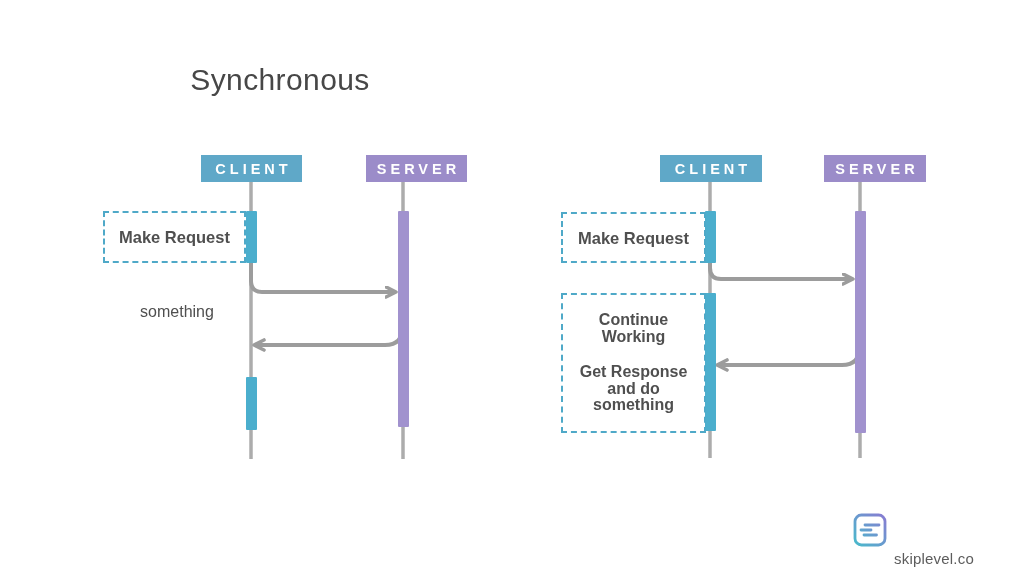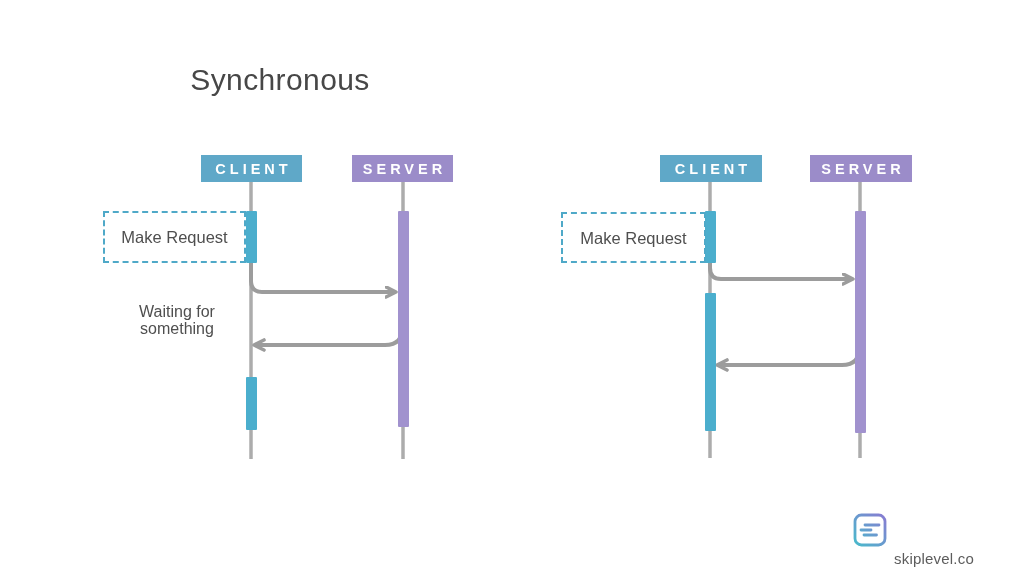--- a/index.html
+++ b/index.html
@@ -16,28 +16,28 @@
     width:400px;text-align:center;font-size:30px;font-weight:500;
     letter-spacing:0.4px;color:var(--title-text);
   }
   .svg-layer{position:absolute;left:0;top:0;z-index:1;}
   .header-box{
     height:27px;display:flex;align-items:center;justify-content:center;
     color:#fff;font-size:14.5px;font-weight:600;letter-spacing:4px;text-indent:4px;
     z-index:3;
   }
   .client-hdr{background:var(--client-header);}
-  .server-hdr{background:var(--server-header);}
+  .server-hdr{background:var(--server-header);margin-left:14px;}
   .bar{z-index:2;border-radius:1px;}
   .client-bar{background:var(--client-bar);width:11px;}
   .server-bar{background:var(--server-bar);width:11px;}
   .dashed-box{
     border:2px dashed var(--dashed-border);background:transparent;z-index:2;
     display:flex;flex-direction:column;align-items:center;justify-content:center;
-    color:var(--body-text);text-align:center;
+    color:var(--body-text);text-align:center;font-weight:bold;
   }
   .note-line{font-size:16.5px;line-height:18px;}
   .small-line{font-size:16px;line-height:16.5px;}
   .waiting{
     width:164px;text-align:center;color:var(--body-text);
     font-size:16px;line-height:17px;z-index:2;
   }
   .para2{margin-top:19px;}
   .brand-label{
     font-size:15px;color:var(--brand-text);letter-spacing:0.2px;z-index:2;
@@ -77,39 +77,49 @@
 
   <div class="abs bar server-bar" style="left:397.5px;top:211px;height:216px;"></div>
   <div class="abs bar client-bar" style="left:245.5px;top:211px;height:52px;"></div>
   <div class="abs bar client-bar" style="left:245.5px;top:377px;height:53px;"></div>
 
   <div class="abs dashed-box" style="left:103px;top:211px;width:139px;height:48px;">
     <span class="note-line">Make Request</span>
   </div>
 
   <div class="abs waiting" style="left:95px;top:303px;">
-    <div>Waiting for</div>
     <div>something</div>
   </div>
 
   <div class="abs header-box client-hdr" style="left:660px;top:155px;width:102px;">
     <span>CLIENT</span>
   </div>
   <div class="abs header-box server-hdr" style="left:810px;top:155px;width:102px;">
     <span>SERVER</span>
   </div>
 
   <div class="abs bar server-bar" style="left:854.5px;top:211px;height:222px;"></div>
   <div class="abs bar client-bar" style="left:704.5px;top:211px;height:52px;"></div>
   <div class="abs bar client-bar" style="left:704.5px;top:293px;height:138px;"></div>
 
   <div class="abs dashed-box" style="left:561px;top:212px;width:141px;height:47px;">
     <span class="note-line">Make Request</span>
   </div>
 
+  <div class="abs dashed-box" style="left:561px;top:293px;width:141px;height:136px;">
+    <div>
+      <div class="small-line">Continue</div>
+      <div class="small-line">Working</div>
+    </div>
+    <div class="para2">
+      <div class="small-line">Get Response</div>
+      <div class="small-line">and do</div>
+      <div class="small-line">something</div>
+    </div>
+  </div>
 
   <svg class="abs" style="left:853px;top:513px;z-index:2;" width="34" height="34" viewBox="0 0 34 34">
     <defs>
       <linearGradient id="lg" x1="0" y1="34" x2="34" y2="0" gradientUnits="userSpaceOnUse">
         <stop offset="0" stop-color="#45BECB"></stop>
         <stop offset="1" stop-color="#8C77D2"></stop>
       </linearGradient>
     </defs>
     <rect x="2" y="2" width="30" height="30" rx="6.5" fill="none" stroke="url(#lg)" stroke-width="2.8"></rect>
     <line x1="12" y1="12" x2="26" y2="12" stroke="url(#lg)" stroke-width="2.8" stroke-linecap="round"></line>

